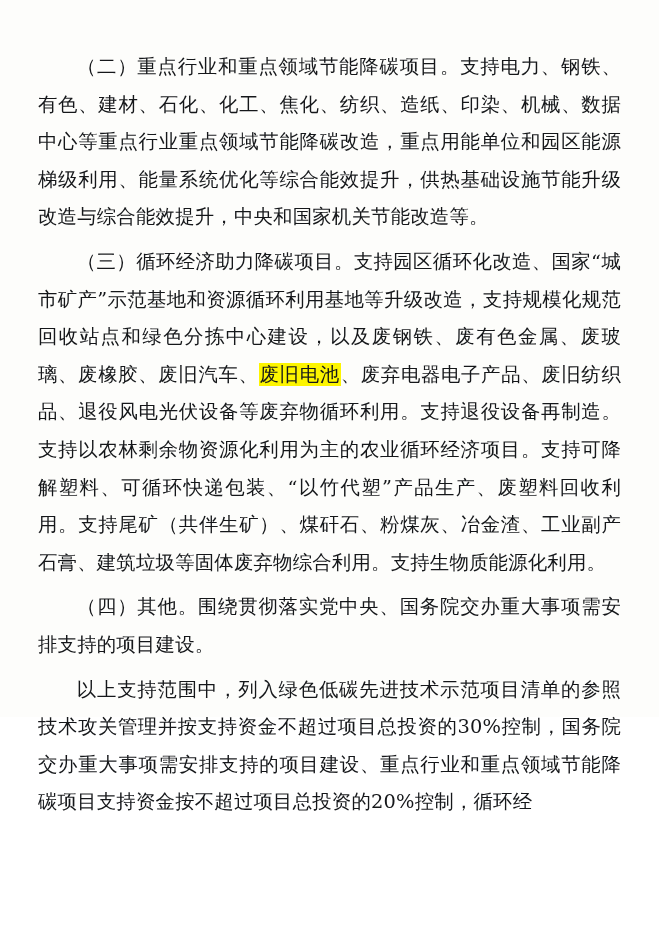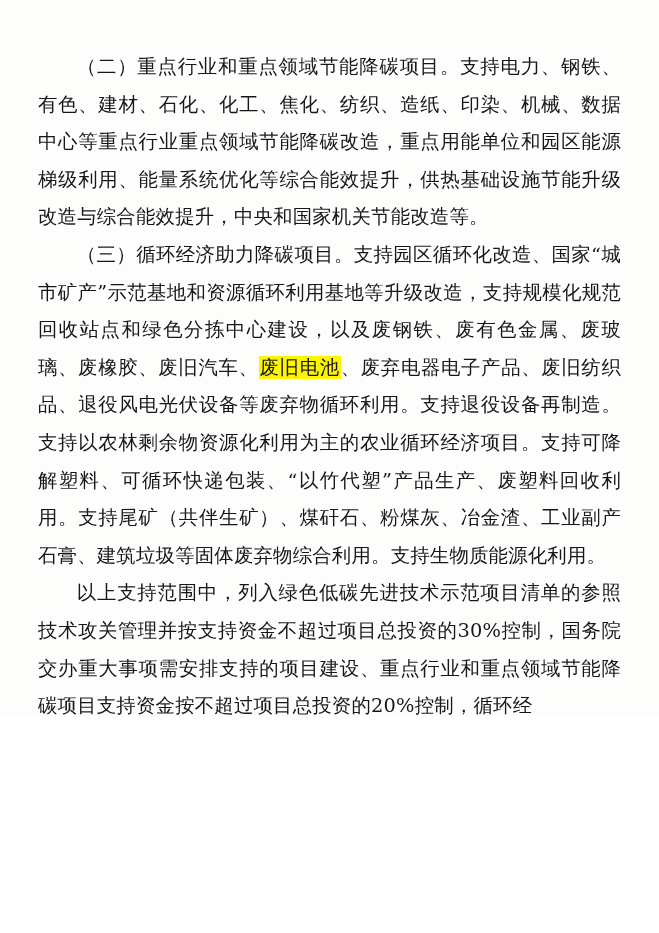--- a/index.html
+++ b/index.html
@@ -28,34 +28,35 @@
     margin: 0 0 0 0;
     font-size: 19.4px;
     line-height: 37.6px;
     text-align: justify;
     text-justify: inter-ideograph;
     letter-spacing: 0.2px;
     text-indent: 2em;
     color: #15171a;
   }
   p.para + p.para {
-    margin-top: 0px;
+    margin-top: 7px;
   }
   .hl {
     background: #fdf500;
     padding: 0 1px;
   }
 </style>
 </head>
 <body>
 
 <div class="page">
   <div class="doc-body">
 
     <p class="para"><span>（二）重点行业和重点领域节能降碳项目。支持电力、钢铁、有色、建材、石化、化工、焦化、纺织、造纸、印染、机械、数据中心等重点行业重点领域节能降碳改造，重点用能单位和园区能源梯级利用、能量系统优化等综合能效提升，供热基础设施节能升级改造与综合能效提升，中央和国家机关节能改造等。</span></p>
 
     <p class="para"><span>（三）循环经济助力降碳项目。支持园区循环化改造、国家“城市矿产”示范基地和资源循环利用基地等升级改造，支持规模化规范回收站点和绿色分拣中心建设，以及废钢铁、废有色金属、废玻璃、废橡胶、废旧汽车、</span><span class="hl">废旧电池</span><span>、废弃电器电子产品、废旧纺织品、退役风电光伏设备等废弃物循环利用。支持退役设备再制造。支持以农林剩余物资源化利用为主的农业循环经济项目。支持可降解塑料、可循环快递包装、“以竹代塑”产品生产、废塑料回收利用。支持尾矿（共伴生矿）、煤矸石、粉煤灰、冶金渣、工业副产石膏、建筑垃圾等固体废弃物综合利用。支持生物质能源化利用。</span></p>
 
+    <p class="para"><span>（四）其他。围绕贯彻落实党中央、国务院交办重大事项需安排支持的项目建设。</span></p>
 
     <p class="para"><span>以上支持范围中，列入绿色低碳先进技术示范项目清单的参照技术攻关管理并按支持资金不超过项目总投资的30%控制，国务院交办重大事项需安排支持的项目建设、重点行业和重点领域节能降碳项目支持资金按不超过项目总投资的20%控制，循环经</span></p>
 
   </div>
 </div>
 
 </body></html>

